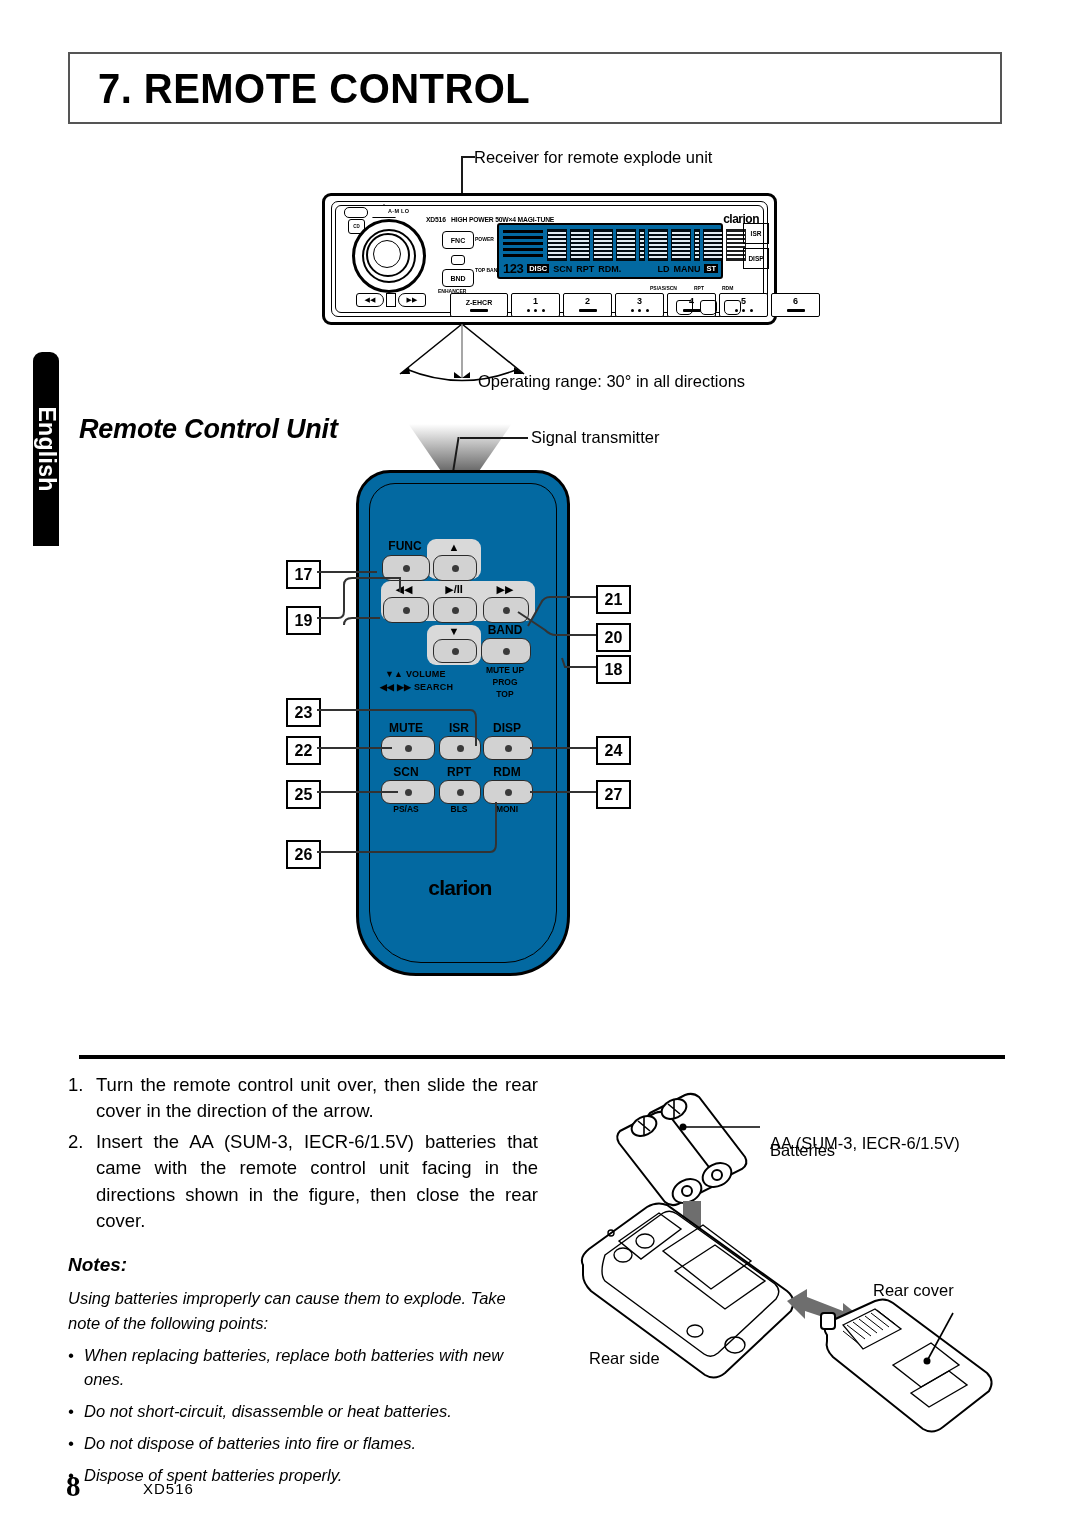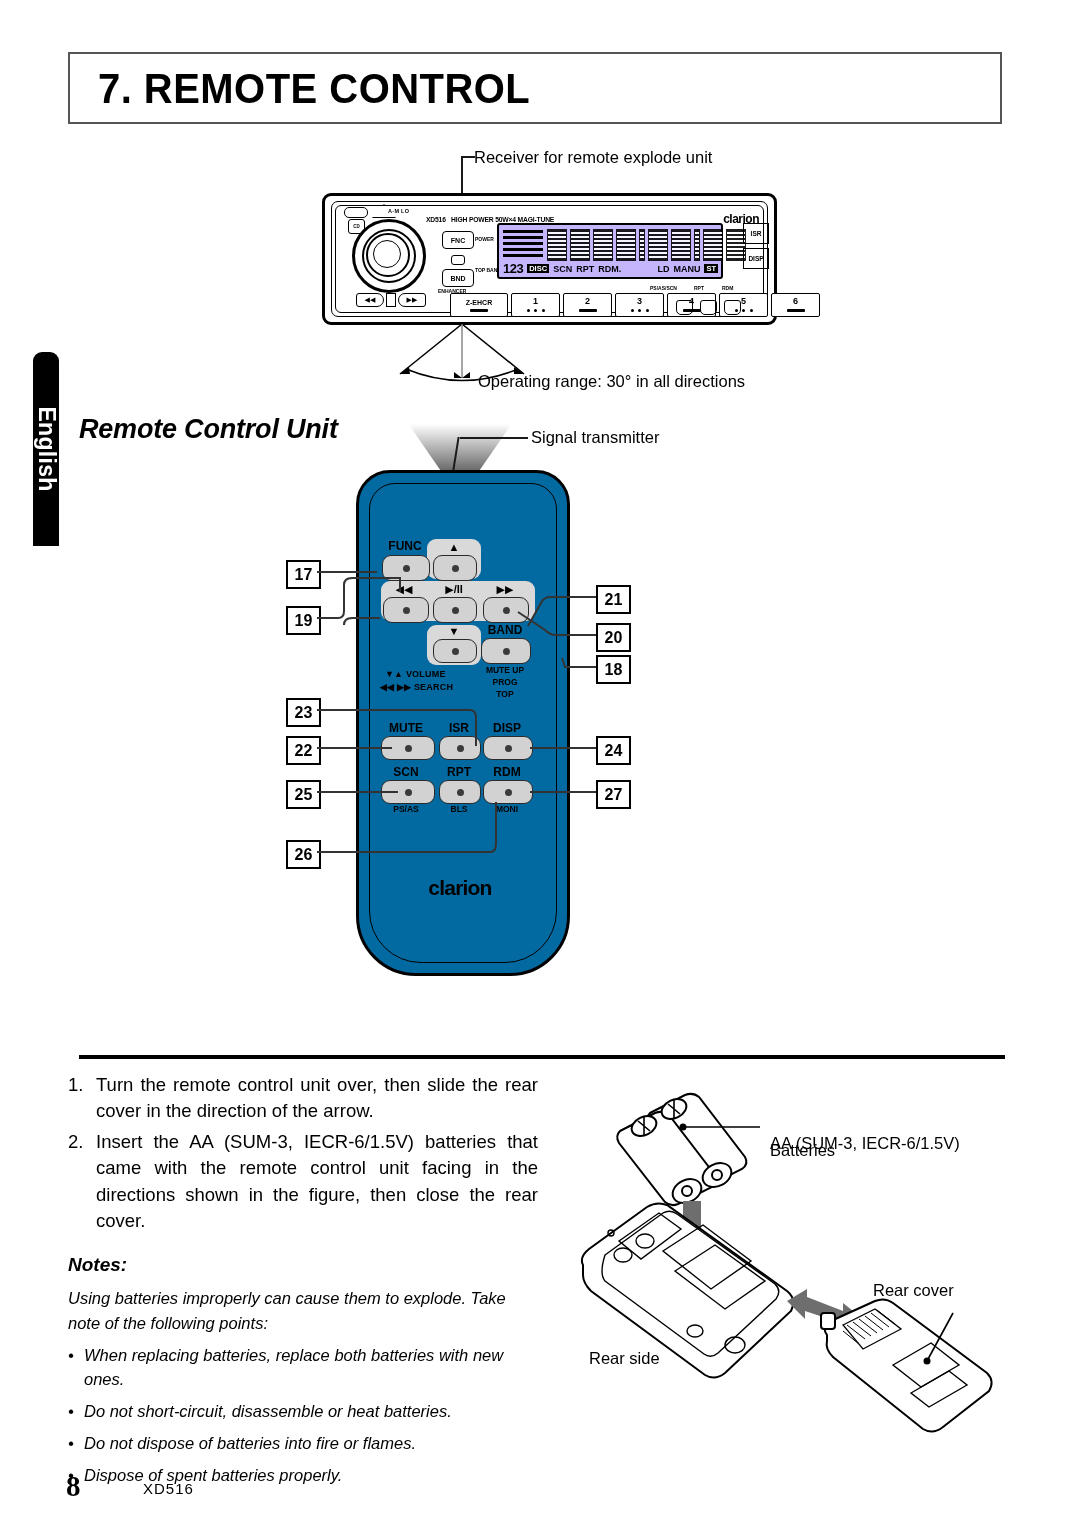--- a/index.html
+++ b/index.html
@@ -70,21 +70,21 @@
   .seek-l{position:absolute;left:34px;top:100px;width:26px;height:12px;
           border:1.5px solid #000;border-radius:3px 7px 7px 3px;
           display:flex;align-items:center;justify-content:center;font-size:7px;}
   .seek-r{position:absolute;left:76px;top:100px;width:26px;height:12px;
           border:1.5px solid #000;border-radius:7px 3px 3px 7px;
           display:flex;align-items:center;justify-content:center;font-size:7px;}
   .seek-m{position:absolute;left:64px;top:100px;width:8px;height:12px;
           border:1.5px solid #000;}
   
   .lcd{position:absolute;left:175px;top:30px;width:222px;height:52px;
-       border:2px solid #000;border-radius:3px;background:#c4b5fd;}
+       border:2px solid #000;border-radius:3px;background:#0369a1;}
   .lcd-ring{position:absolute;left:4px;top:3px;width:40px;height:32px;}
   .lcd-ring div{position:absolute;left:0;right:0;height:3px;background:#000;}
   .seg-row{position:absolute;left:48px;top:4px;display:flex;gap:3px;}
   .seg{width:18px;height:30px;background:
        repeating-linear-gradient(0deg,#000 0 2px,#fff 2px 4px);
        border:1px solid #000;opacity:.88;}
   .seg.dot{width:4px;background:
        repeating-linear-gradient(0deg,#000 0 2px,#fff 2px 4px);}
   .lcd-bot{position:absolute;left:4px;bottom:2px;right:3px;height:13px;
            display:flex;align-items:center;gap:4px;font-size:9px;font-weight:bold;

